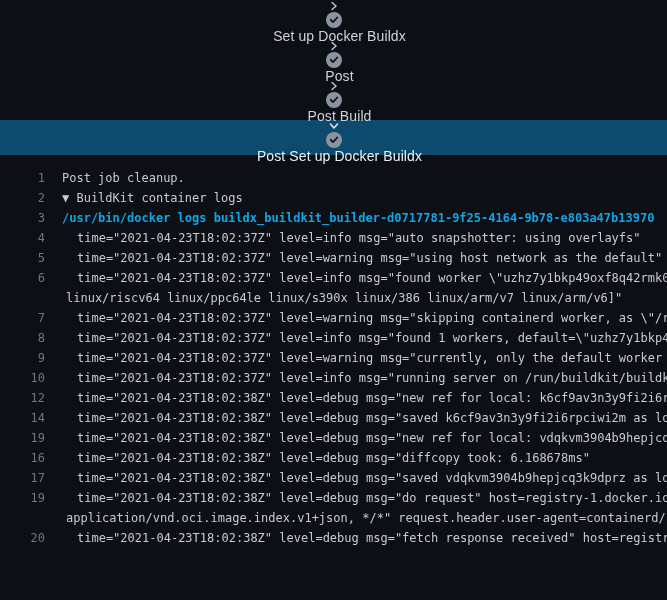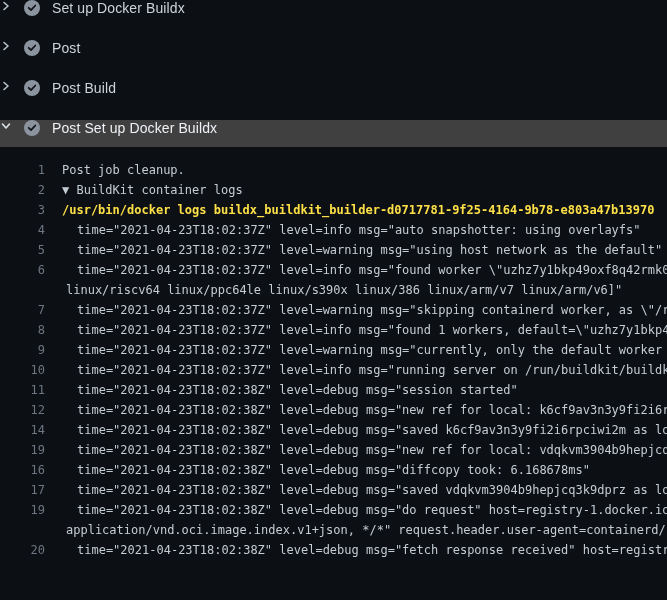--- a/index.html
+++ b/index.html
@@ -7,45 +7,46 @@
   .app {
     position:relative;
     width:667px; height:600px;
     background:#0c0f14;
     overflow:hidden;
     font-family:"Liberation Sans", sans-serif;
   }
   
   .steps { width:100%; }
   .step {
-    display:flex; align-items:flex-start;
-    height:40px; 
+    display:flex; align-items:center;
+    height:40px; padding-left:12px;
     cursor:pointer;
+    flex-direction:column;
   }
-  .step.expanded { height:27px; background:#404040; }
+  .step.expanded { height:35px; background:#0c4a6e; }
   .chev { width:12px; height:12px; flex:none; margin-right:12px; display:block; }
   .check { width:16px; height:16px; flex:none; margin-right:12px; display:block; }
   .step-label { font-size:14px; color:#ccd3da; letter-spacing:0.1px; }
   .step.expanded .step-label { color:#edf1f5; }
   
   .log {
     padding-top:13px;
     font-family:"DejaVu Sans Mono","Liberation Mono",monospace;
     font-size:12px; line-height:20px;
     color:#c4ccd4;
   }
   .line { display:flex; height:20px; overflow:hidden; }
   .ln {
     width:45px; flex:none; text-align:right;
     color:#6e7681; cursor:pointer; user-select:none;
   }
   .txt { white-space:pre; margin-left:17px;text-align:center; }
   .line.indent .txt { margin-left:32px; }
   .line.wrap .txt { margin-left:21px; }
-  .line.cmd .txt { color:#fde047; font-weight:bold; }
+  .line.cmd .txt { color:#0ea5e9; font-weight:bold; }
   .line.group .txt { cursor:pointer; }
 </style>
 </head>
 <body>
 
 <div class="app">
   <div class="steps">
       <div class="step">
         <svg class="chev" viewBox="0 0 12 12">
           <path d="M4 2.5l4 3.5-4 3.5" fill="none" stroke="#b9c2cb" stroke-width="1.6" stroke-linecap="round" stroke-linejoin="round"></path>
@@ -126,24 +127,20 @@
       </div>
       <div class="line indent">
         <span class="ln">9</span>
         <span class="txt">time="2021-04-23T18:02:37Z" level=warning msg="currently, only the default worker ca</span>
       </div>
       <div class="line indent">
         <span class="ln">10</span>
         <span class="txt">time="2021-04-23T18:02:37Z" level=info msg="running server on /run/buildkit/buildkit</span>
       </div>
       <div class="line indent">
-        <span class="ln">11</span>
-        <span class="txt">time="2021-04-23T18:02:38Z" level=debug msg="session started"</span>
-      </div>
-      <div class="line indent">
         <span class="ln">12</span>
         <span class="txt">time="2021-04-23T18:02:38Z" level=debug msg="new ref for local: k6cf9av3n3y9fi2i6rpc</span>
       </div>
       <div class="line indent">
         <span class="ln">14</span>
         <span class="txt">time="2021-04-23T18:02:38Z" level=debug msg="saved k6cf9av3n3y9fi2i6rpciwi2m as loca</span>
       </div>
       <div class="line indent">
         <span class="ln">19</span>
         <span class="txt">time="2021-04-23T18:02:38Z" level=debug msg="new ref for local: vdqkvm3904b9hepjcq3k</span>

